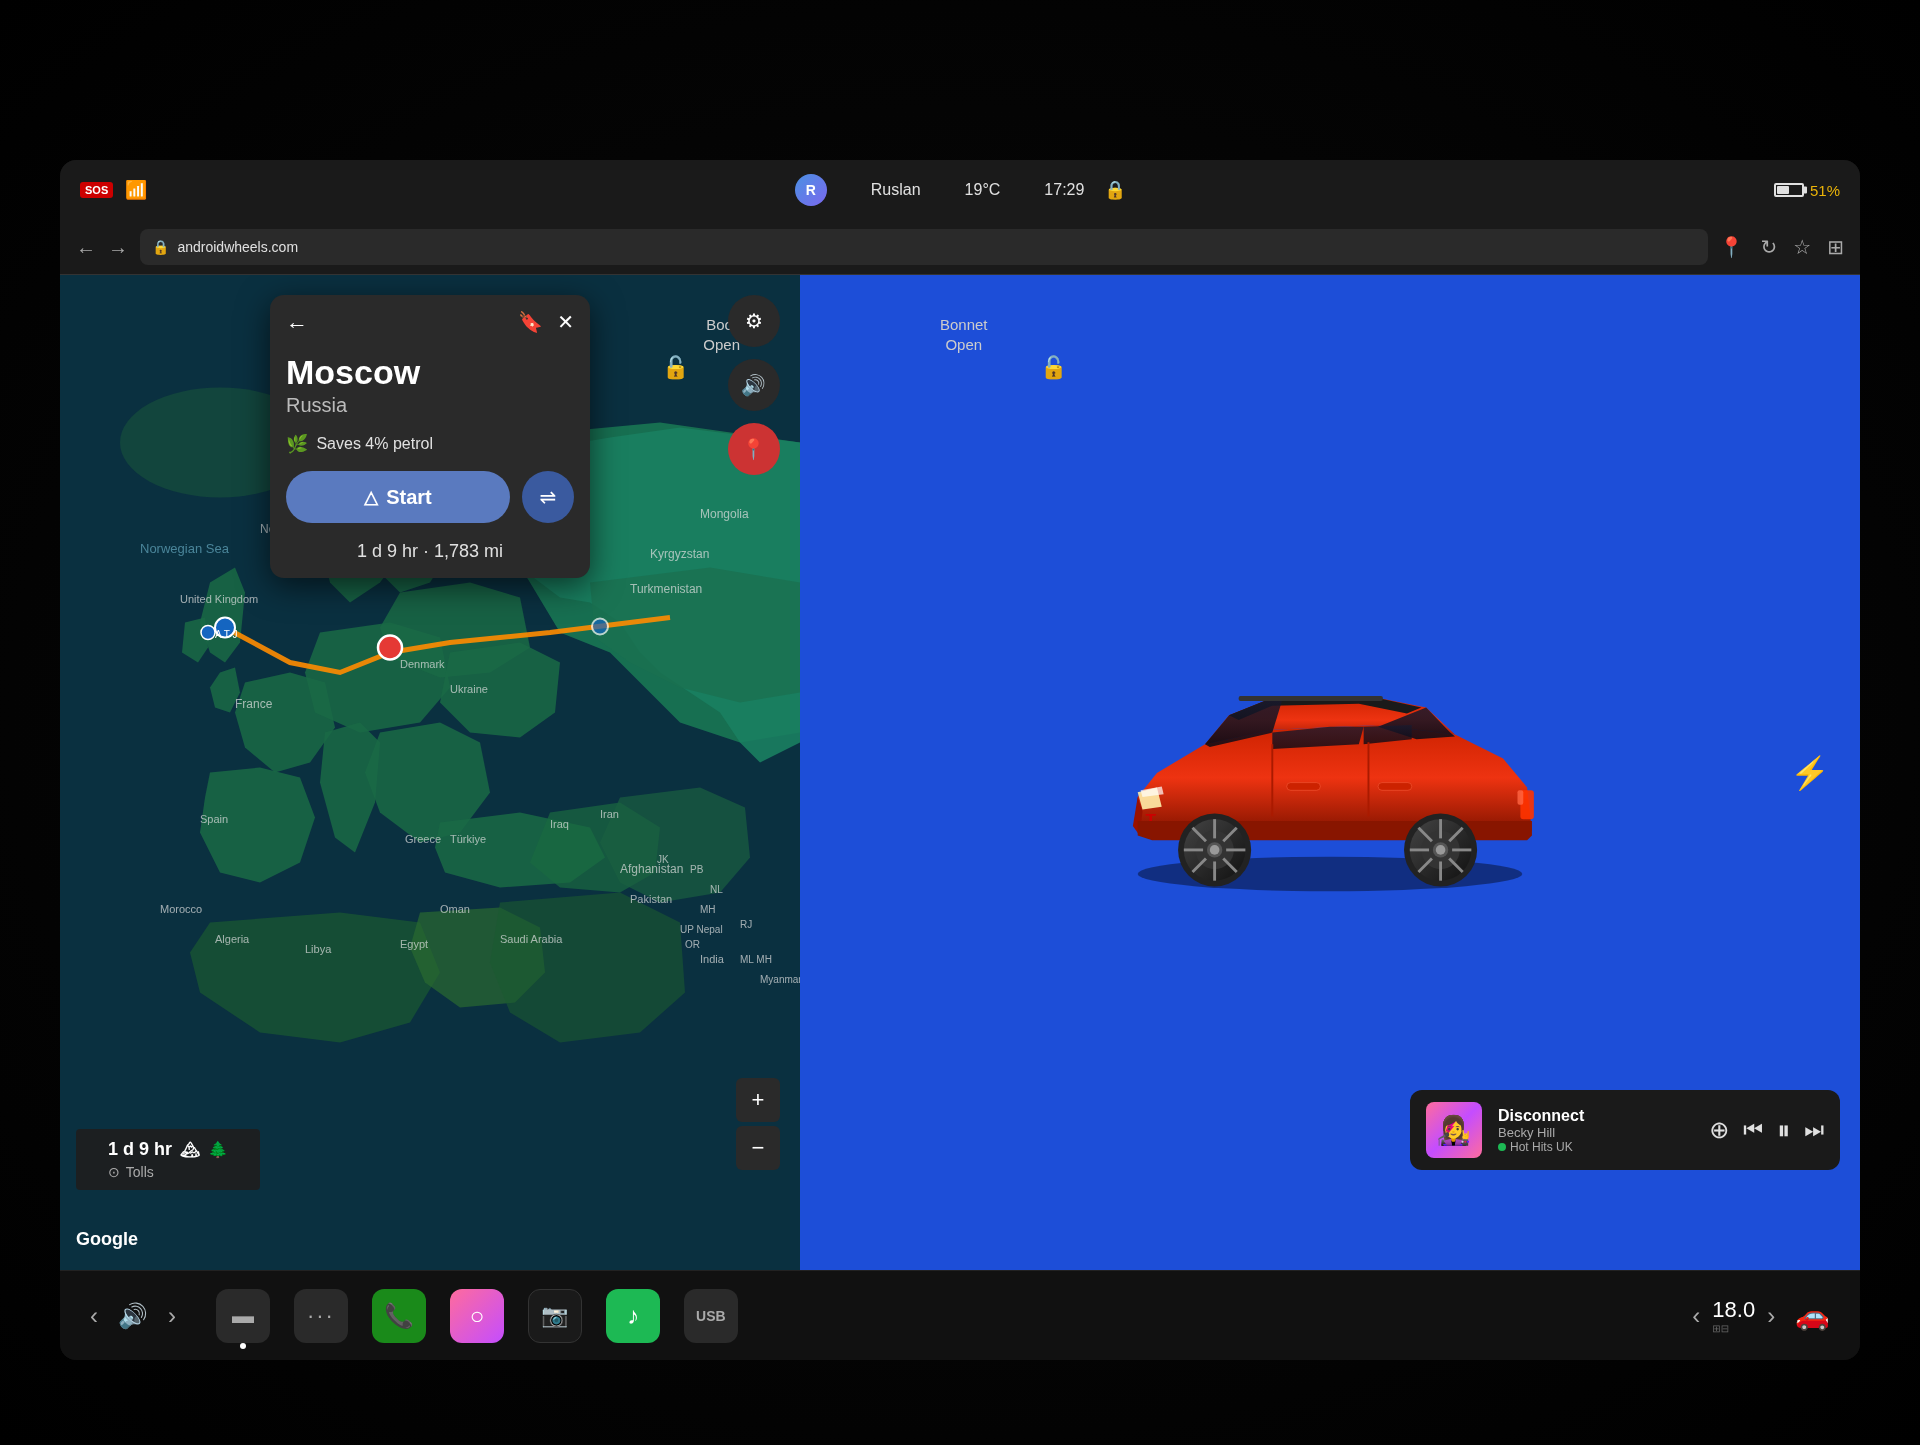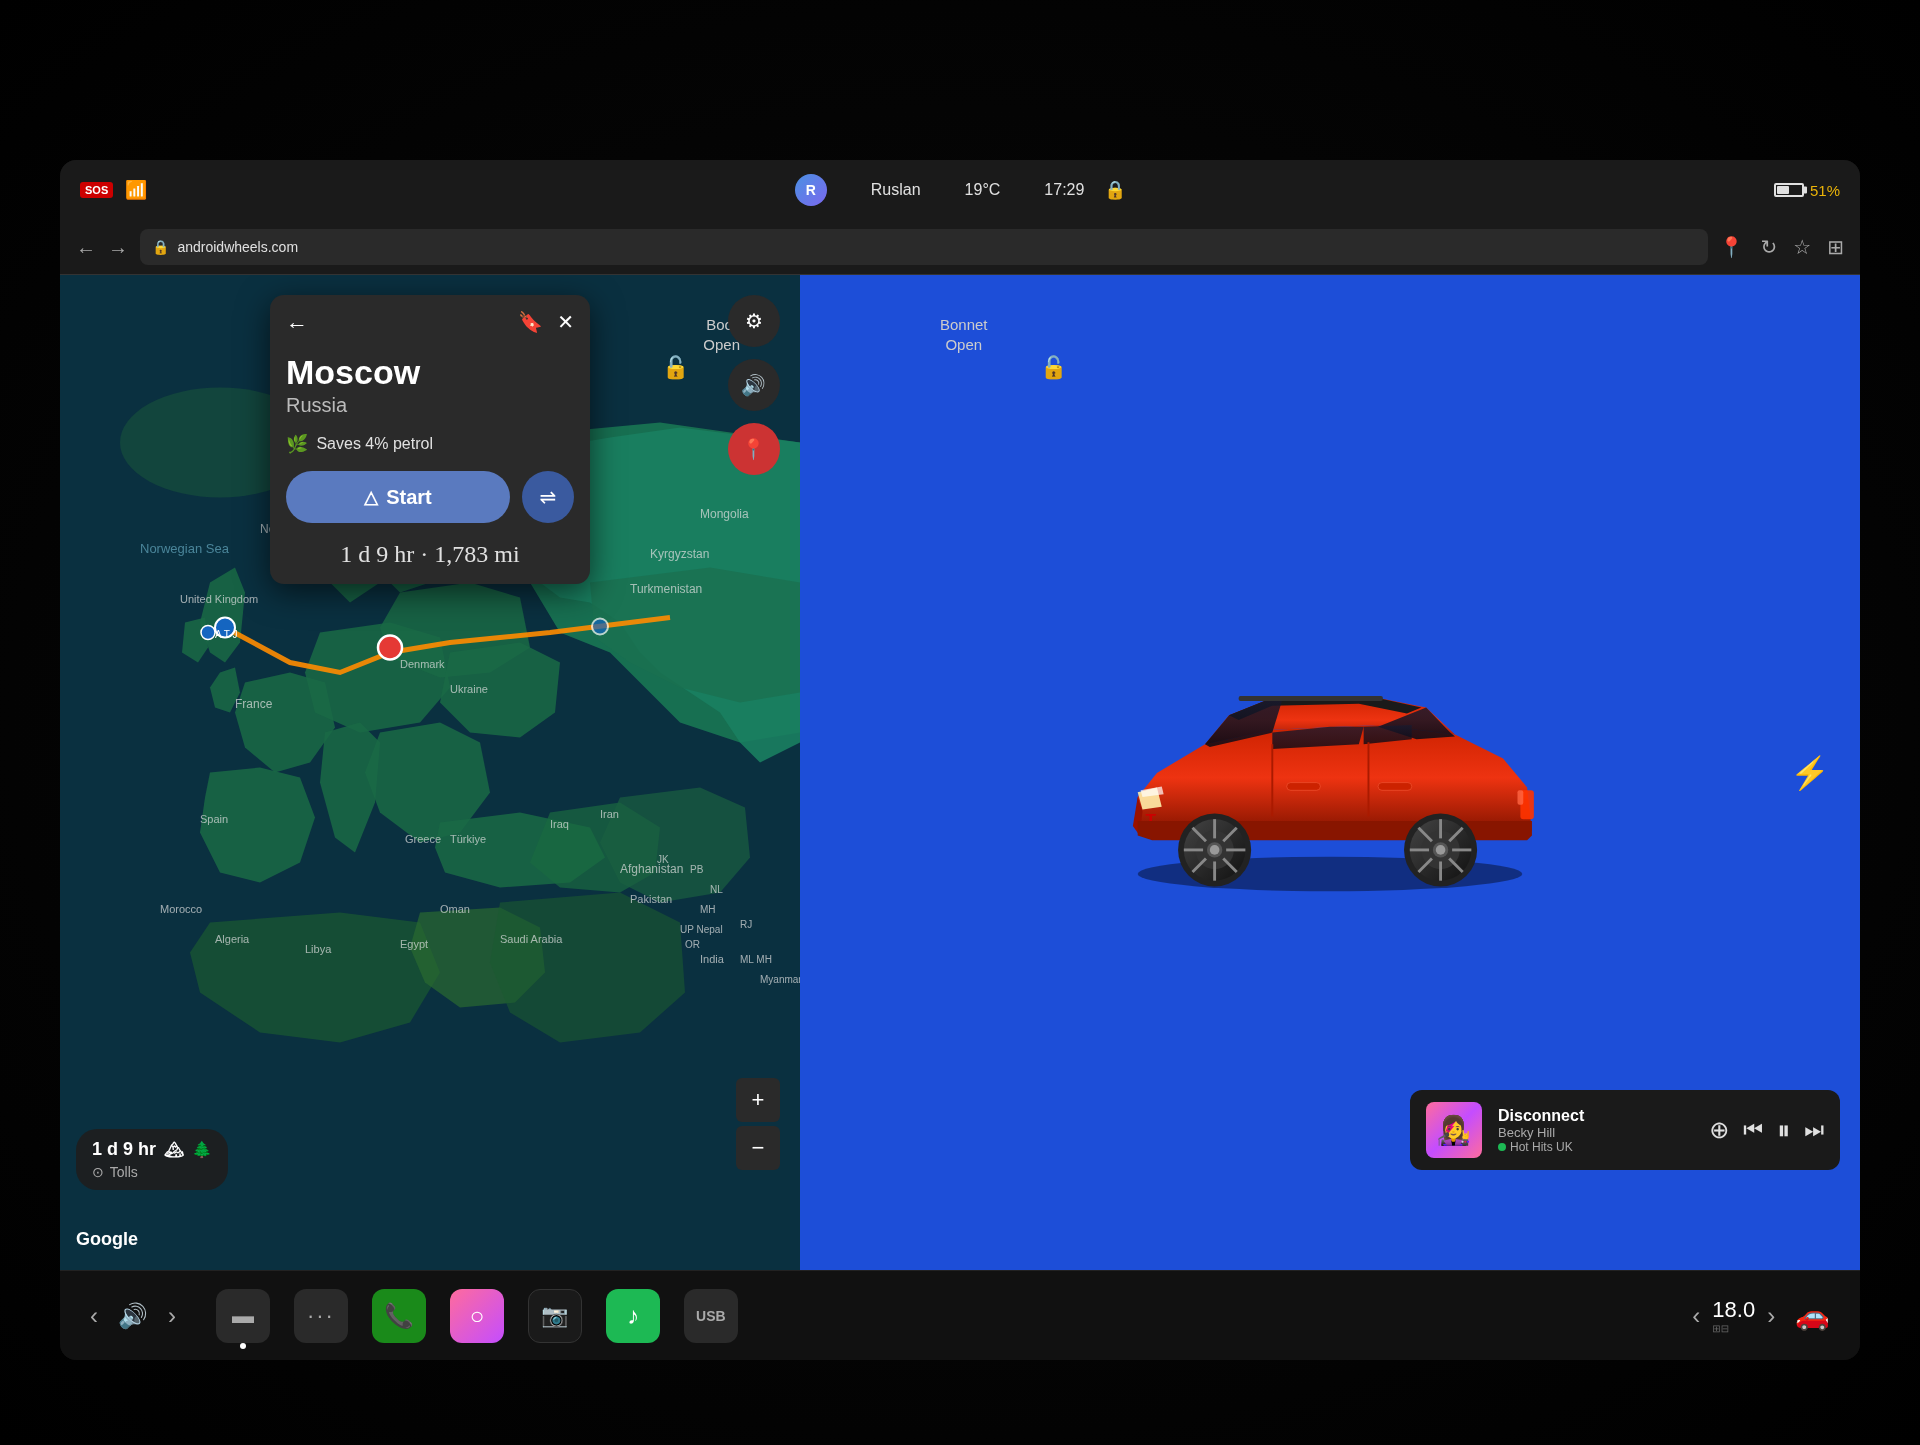--- a/index.html
+++ b/index.html
@@ -249,22 +249,22 @@
       align-items: center;
       justify-content: center;
     }
 
     
     .route-info-map {
       position: absolute;
       bottom: 80px;
       left: 16px;
       background: rgba(30,30,30,0.9);
-      border-radius: 21px;
-      padding: 10px 16px;
+      border-radius: 4px;
+      padding: 10px 32px;
       z-index: 10;
       color: white;
     }
 
     .route-time {
       font-size: 18px;
       font-weight: bold;
       display: flex;
       align-items: center;
       gap: 8px;
@@ -385,23 +385,22 @@
       cursor: pointer;
       display: flex;
       align-items: center;
       justify-content: center;
     }
 
     .route-details {
       padding: 8px 16px 16px 16px;
       text-align: center;
       color: #e0e0e0;
-      font-size: 24px;
+      font-size: 18px;
       font-weight: 500;
-      font-family: Liberation Serif, serif;
     }
 
     
     .side-buttons {
       position: absolute;
       right: 20px;
       top: 20px;
       z-index: 25;
       display: flex;
       flex-direction: column;

